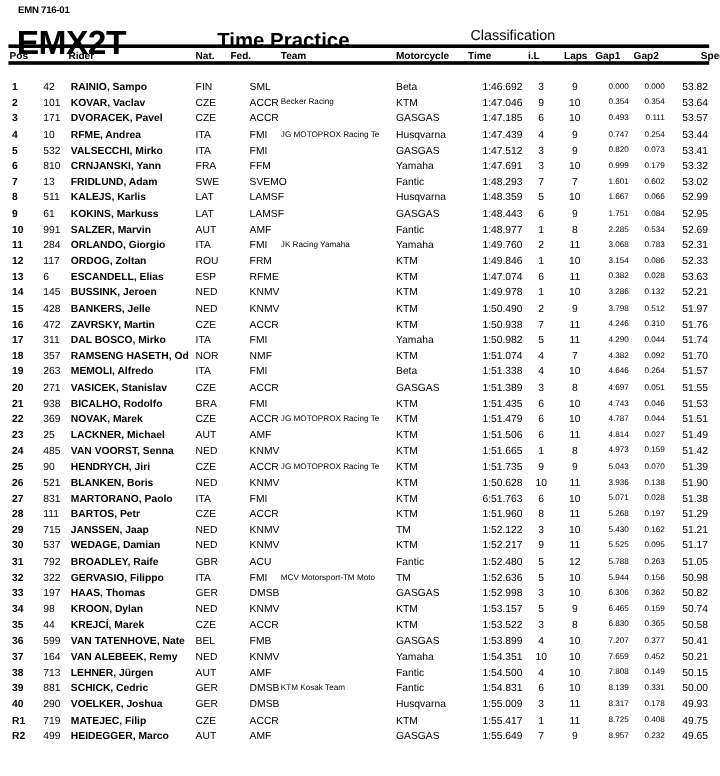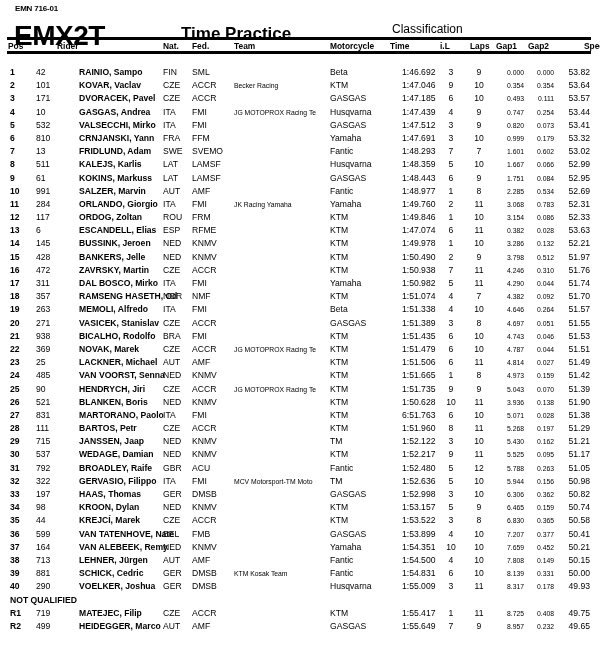--- a/index.html
+++ b/index.html
@@ -10,23 +10,23 @@
   .classif { position:absolute; left:368px; top:22px; font-size:12px;margin-left:24px; }
   .topline { position:absolute; left:7px; top:37px; width:584px; height:3px; background:#000; }
   .hdr { position:absolute; left:0; top:40px; width:600px; height:12px; font-size:8.4px; font-weight:bold; }
   .hdr span { position:absolute; top:1px; }
   .botline { position:absolute; left:7px; top:51px; width:584px; height:3px; background:#000; }
   .rows { position:absolute; left:0; top:66px; width:600px; }
   .row { position:relative; height:13.2px; font-size:8.6px; line-height:13.2px; white-space:nowrap; }
   .row span { position:absolute; top:0; }
   .c-pos { left:10px; font-weight:bold; }
   .c-num { left:36px; width:20px; text-align:left; }
-  .c-rider { left:59px; width:103px; overflow:hidden; font-weight:bold;margin-left:20px; }
+  .c-rider { left:59px; width:103px; overflow:hidden; font-weight:bold; }
   .c-nat { left:163px; }
-  .c-fed { left:192px; }
+  .c-fed { left:208px; }
   .c-team { left:234px; width:95px; overflow:hidden; font-size:6.8px; }
   .c-moto { left:330px; }
   .c-time { left:402px; }
   .c-il { left:446px; width:10px; text-align:center; }
   .c-laps { left:472px; width:14px; text-align:center; }
   .c-gap1 { left:500px; width:24px; text-align:right; font-size:6.8px; }
   .c-gap2 { left:530px; width:24px; text-align:right; font-size:6.8px; }
   .c-speed { left:564px; width:26px; text-align:right; }
   .section { position:relative; height:13.2px; font-size:8.6px; line-height:13.2px; font-weight:bold; padding-left:10px; }
 </style>
@@ -97,21 +97,21 @@
       <span class="c-time">1:47.185</span>
       <span class="c-il">6</span>
       <span class="c-laps">10</span>
       <span class="c-gap1">0.493</span>
       <span class="c-gap2">0.111</span>
       <span class="c-speed">53.57</span>
     </div>
     <div class="row">
       <span class="c-pos">4</span>
       <span class="c-num">10</span>
-      <span class="c-rider">GASGAS, Andrea</span>
+      <span class="c-rider">RFME, Andrea</span>
       <span class="c-nat">ITA</span>
       <span class="c-fed">FMI</span>
       <span class="c-team">JG MOTOPROX Racing Te</span>
       <span class="c-moto">Husqvarna</span>
       <span class="c-time">1:47.439</span>
       <span class="c-il">4</span>
       <span class="c-laps">9</span>
       <span class="c-gap1">0.747</span>
       <span class="c-gap2">0.254</span>
       <span class="c-speed">53.44</span>
@@ -649,21 +649,20 @@
       <span class="c-fed">DMSB</span>
       <span class="c-team"></span>
       <span class="c-moto">Husqvarna</span>
       <span class="c-time">1:55.009</span>
       <span class="c-il">3</span>
       <span class="c-laps">11</span>
       <span class="c-gap1">8.317</span>
       <span class="c-gap2">0.178</span>
       <span class="c-speed">49.93</span>
     </div>
-    <div class="section">NOT QUALIFIED</div>
     <div class="row">
       <span class="c-pos">R1</span>
       <span class="c-num">719</span>
       <span class="c-rider">MATEJEC, Filip</span>
       <span class="c-nat">CZE</span>
       <span class="c-fed">ACCR</span>
       <span class="c-team"></span>
       <span class="c-moto">KTM</span>
       <span class="c-time">1:55.417</span>
       <span class="c-il">1</span>

